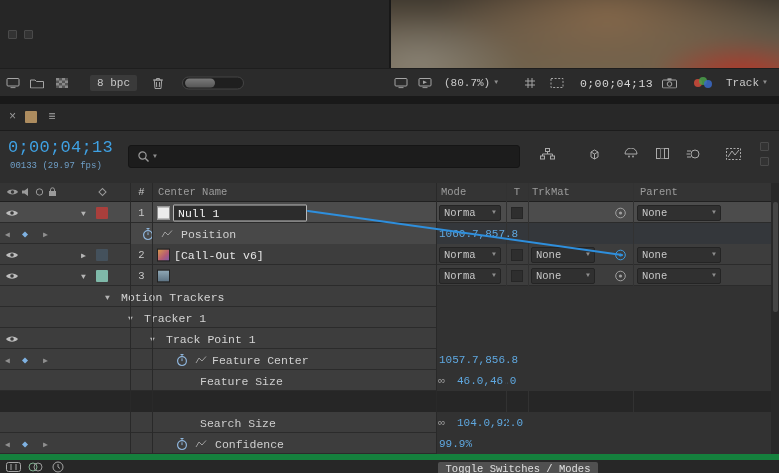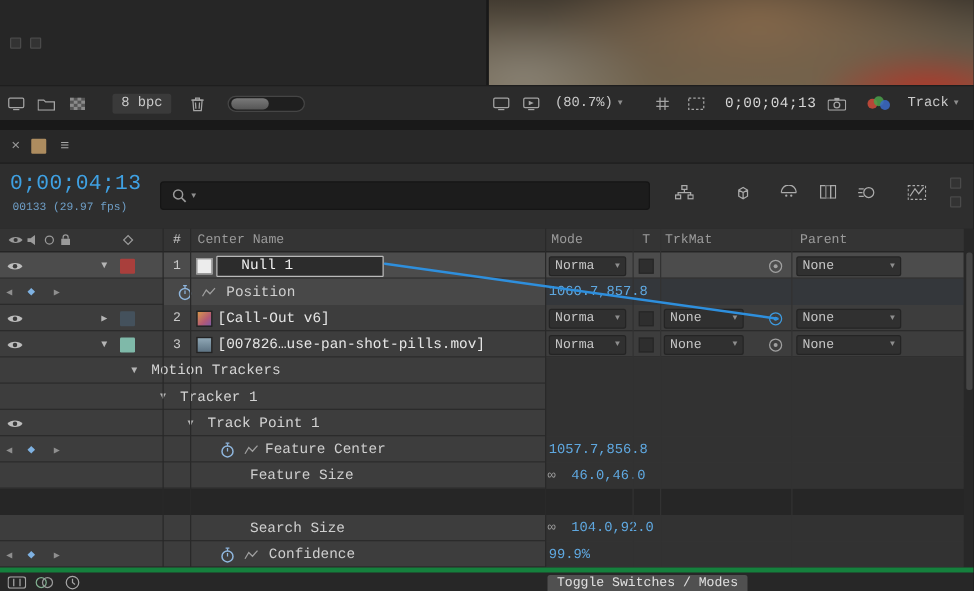--- a/index.html
+++ b/index.html
@@ -51,27 +51,27 @@
   .nullicon{width:13px;height:13px;background:#ececec;border:1px solid #8f8f8f;}
   .compicon{width:13px;height:13px;border:1px solid #222;background:linear-gradient(135deg,#d9984a 0%,#b45a74 60%,#7e5aa8 100%);}
   .filmicon{width:13px;height:13px;border:1px solid #222;background:linear-gradient(180deg,#8fa7b5,#5d7383);}
   .lname{font-size:11.5px;color:#e6e6e6;}
   .gname{font-size:11.5px;color:#d4d4d4;}
   .pname{font-size:11.5px;color:#cfcfcf;}
   .pval{font-size:11px;color:#5fa8e0;}
   .linkico{font-size:11px;color:#9a9a9a;}
   .kfarrow{font-size:8px;color:#8f8f8f;}
   .kfdiam{font-size:10px;color:#7fb2e2;}
-  .editbox{width:134px;height:17px;border:1px solid #b9b9b9;background:#2c2c2c;border-radius:1px;font-size:11.5px;color:#f1f1f1;padding-left:19px;line-height:15px;display:block;}
+  .editbox{width:134px;height:17px;border:1px solid #b9b9b9;background:#2c2c2c;border-radius:1px;font-size:11.5px;color:#f1f1f1;padding-left:4px;line-height:15px;display:block;}
   .dd{position:absolute;top:2.5px;height:16px;background:#303030;border:1px solid #242424;border-radius:2px;display:flex;align-items:center;justify-content:space-between;padding:0 4px;}
   .dd-label{font-size:10.5px;color:#c7c7c7;overflow:hidden;white-space:nowrap;}
   .tbox{width:12px;height:12px;background:#2e2e2e;border:1px solid #262626;}
   .divline{position:absolute;top:183px;height:271px;width:1px;}
   
-  .bottombar{position:absolute;left:0;top:454px;width:779px;height:19px;background:#272727;border-top:4px solid #15803d;}
+  .bottombar{position:absolute;left:0;top:454px;width:779px;height:19px;background:#272727;border-top:6px solid #15803d;}
   .togglebtn{position:absolute;left:438px;top:2px;width:160px;height:15px;background:#505050;border-radius:2px;font-size:10.5px;color:#e0e0e0;text-align:center;line-height:15px;}
   .scrollrail{position:absolute;left:771px;top:183px;width:8px;height:271px;background:#282828;}
   .scrollthumb{position:absolute;left:772.5px;top:202px;width:5px;height:110px;background:#454545;border-radius:2px;}
   .miniic{width:9px;height:9px;border:1px solid #4a4a4a;border-radius:1px;background:#333;}
   svg{display:block;}
 </style>
 </head>
 <body>
 
 <div class="screen">
@@ -365,21 +365,20 @@
     <span class="it" style="left:5px">
       <svg width="14" height="9" viewBox="0 0 14 9">
           <path d="M1 4.5 C3.5 1 10.5 1 13 4.5 C10.5 8 3.5 8 1 4.5 Z" fill="#bdbdbd"></path>
           <circle cx="7" cy="4.5" r="1.8" fill="#3a3a3a"></circle>
         </svg>
       </span>
     <span class="it tri" style="left:81px">▼</span>
     <span class="it swatch" style="left:96px;background:#7fb9a9"></span>
     <span class="it num">3</span>
     <span class="it filmicon" style="left:157px"></span>
-    <span class="it lname" style="left:174px">[007826…use-pan-shot-pills.mov]</span>
     <div class="dd" style="left:439px;width:62px">
       <span class="dd-label">Norma</span>
       <span class="chev">▼</span>
       </div>
     <span class="it tbox" style="left:511px"></span>
     <div class="dd" style="left:531px;width:64px">
       <span class="dd-label">None</span>
       <span class="chev">▼</span>
       </div>
     <span class="it" style="left:614px">

